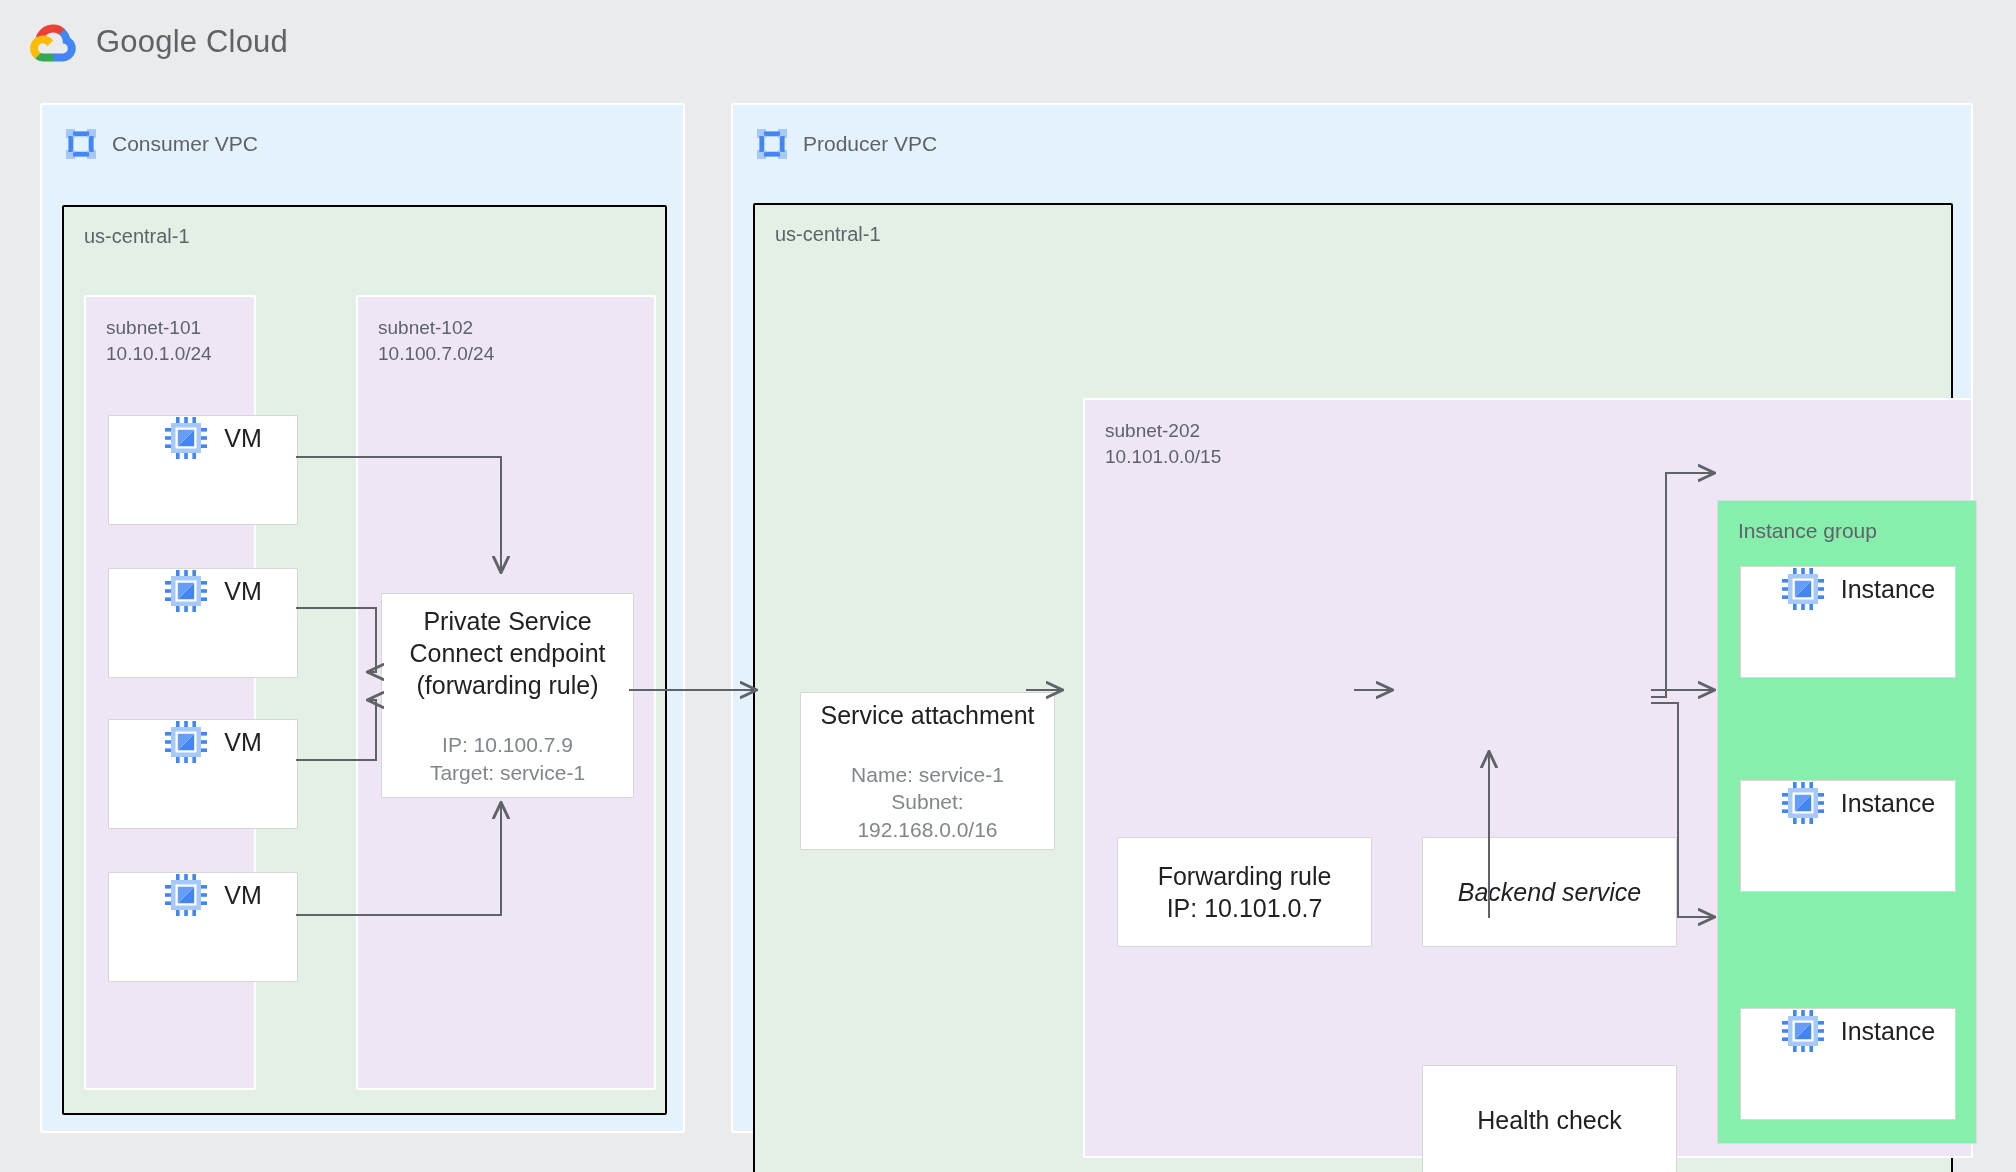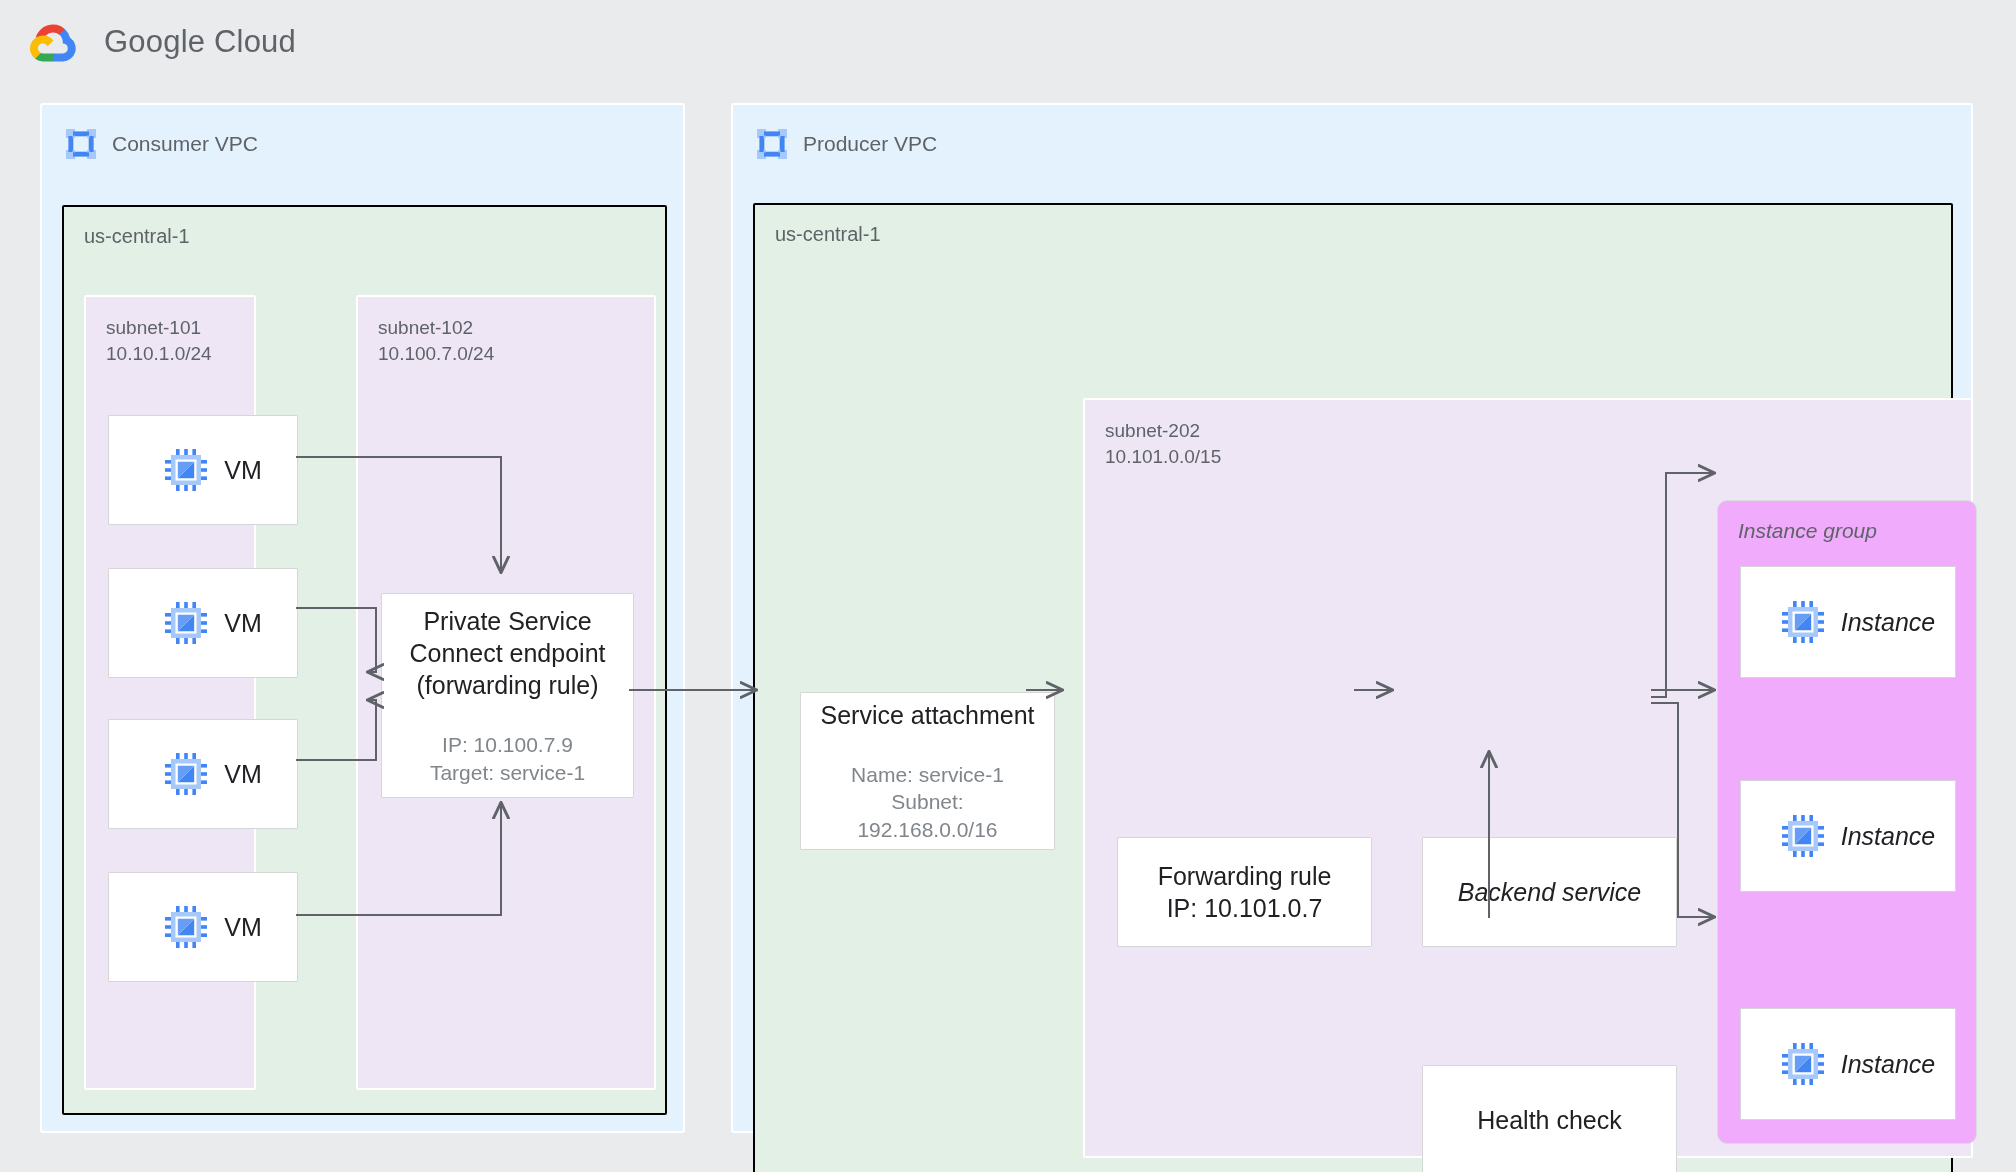--- a/index.html
+++ b/index.html
@@ -5,21 +5,21 @@
   * { box-sizing: border-box; margin: 0; padding: 0; }
   html, body {
     width: 2016px; height: 1172px;
     background: #e9ebed;
     font-family: "Liberation Sans", sans-serif;
     overflow: hidden;
   }
   .page { position: relative; width: 2016px; height: 1172px; background: #e9ebed; }
 
   
-  .brand { position: absolute; left: 30px; top: 22px; display: flex; align-items: center; gap: 28px; }
+  .brand { position: absolute; left: 30px; top: 22px; display: flex; align-items: center; gap: 20px; }
   .brand-logo { width: 46px; height: 40px; flex: none; }
   .brand-text { font-size: 31px; color: #5f6368; letter-spacing: .2px; white-space: nowrap; }
   .brand-text b { font-weight: 400; }
 
   
   .vpc {
     position: absolute; background: #e3f2fd; border: 2px solid #ffffff;
     border-radius: 3px;
   }
   .vpc-head { position: absolute; left: 22px; top: 22px; display: flex; align-items: center; gap: 14px; }
@@ -30,40 +30,40 @@
     position: absolute; background: #e2f0e6; border: 2px solid #000000; border-radius: 2px;
   }
   .region-title { position: absolute; left: 20px; top: 18px; font-size: 20px; color: #5f6368; white-space: nowrap; }
 
   .subnet { position: absolute; background: #eee6f4; border: 2px solid #ffffff; border-radius: 2px; }
   .subnet-title { position: absolute; left: 20px; top: 18px; font-size: 19px; color: #5f6368; line-height: 1.35; white-space: nowrap; }
 
   
   .node {
     position: absolute; background: #ffffff; border: 1px solid #d6d6d6;
-    display: flex; flex-direction: column; align-items: center; justify-content: center;
+    display: flex; flex-direction: column; align-items: center; justify-content: flex-start;
     border-radius: 1px;
     padding-left: 20px;
   }
   .node-row { display: flex; align-items: center; justify-content: center; gap: 16px; width: 100%; }
   .node-label { font-size: 25px; color: #202124; white-space: nowrap; }
   .chip-icon { width: 44px; height: 44px; flex: none; }
 
   .card { position: absolute; background: #ffffff; border: 1px solid #d6d6d6; border-radius: 1px; }
   .card-inner { width: 100%; height: 100%; display: flex; flex-direction: column;
                 align-items: center; justify-content: center; padding: 14px 12px; }
   .card-title { font-size: 25px; color: #202124; line-height: 1.28; text-align: center; white-space: pre-line; }
   .card-divider { width: 80%; height: 1px; background: #dadce0; margin: 16px 0 14px; }
   .card-sub { font-size: 21px; color: #80868b; line-height: 1.3; text-align: center; white-space: pre-line; }
 
   .plain-card { position: absolute; background:#fff; border:1px solid #d6d6d6;
                 display:flex; align-items:center; justify-content:center; border-radius:1px; }
   .plain-card .t { font-size: 25px; color:#202124; text-align:center; line-height:1.3; white-space: pre-line; }
 
-  .group-box { position: absolute; background: #f0abfc; border: 1px solid #dadce0; border-radius: 10px; font-style: italic; }
+  .group-box { position: absolute; background: #86efac; border: 1px solid #dadce0; border-radius: 1px; }
   .group-title { position: absolute; left: 20px; top: 18px; font-size: 21px; color: #5f6368; white-space: nowrap; }
 
   
   .wires { position: absolute; left: 0; top: 0; width: 2016px; height: 1172px; pointer-events: none; }
 </style>
 </head>
 <body>
 
 <div class="page">
 

